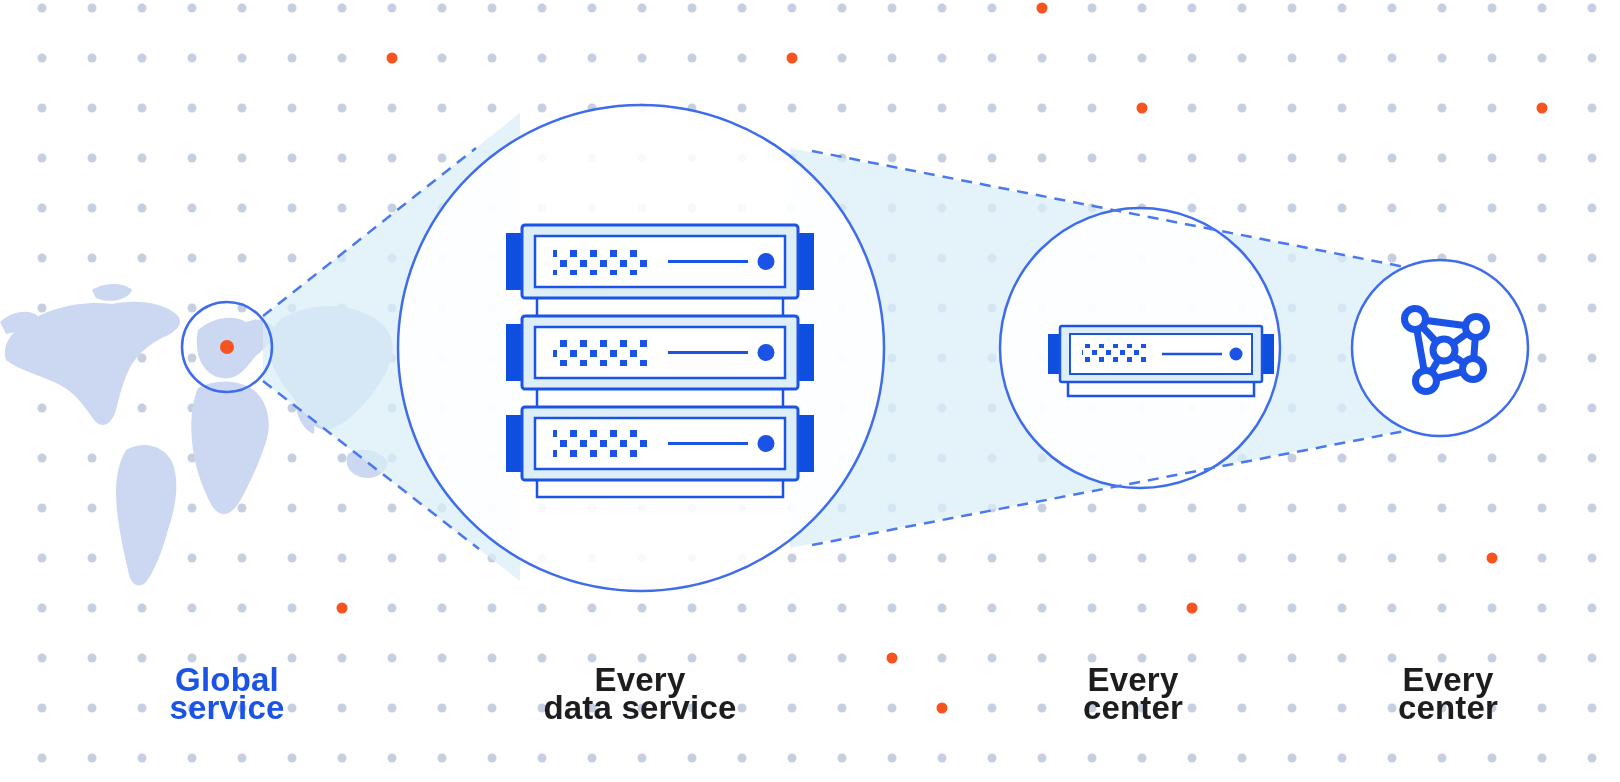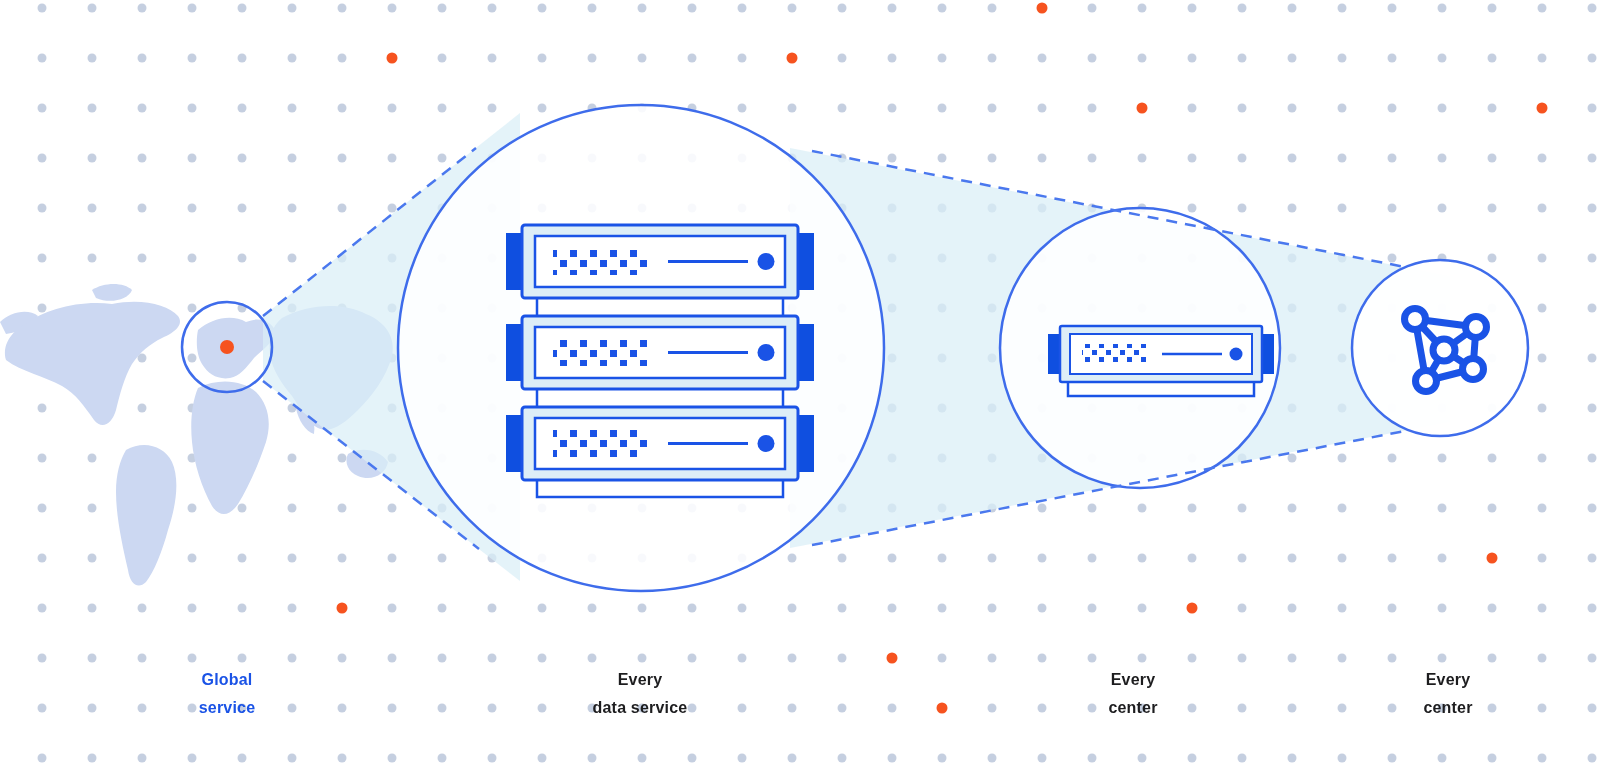--- a/index.html
+++ b/index.html
@@ -1,20 +1,20 @@
 <!DOCTYPE html>
 <html><head>
 <meta charset="utf-8">
 <style>
   html,body{margin:0;padding:0;background:#ffffff;}
   #stage{position:relative;width:1620px;height:782px;overflow:hidden;background:#ffffff;
          font-family:"Liberation Sans",sans-serif;}
   #diagram-svg{position:absolute;left:0;top:0;}
   .label{position:absolute;top:666px;width:240px;text-align:center;
-         font-weight:700;font-size:16px;line-height:28px;color:#1d1d1f;letter-spacing:.2px;}
+         font-weight:700;font-size:33px;line-height:28px;color:#1d1d1f;letter-spacing:.2px;}
   .label.blue{color:#1a53e6;}
   .lbl-global{left:107px;}
   .lbl-datacenter{left:520px;}
   .lbl-server{left:1013px;}
   .lbl-service{left:1328px;}
 </style>
 </head>
 <body>
 
 <div id="stage">

